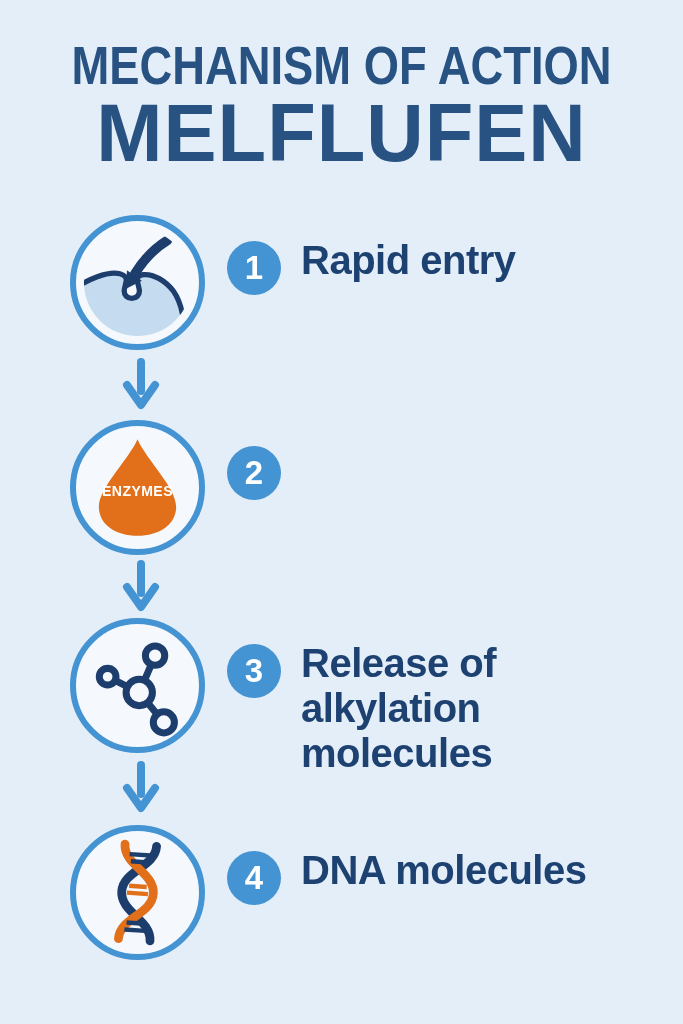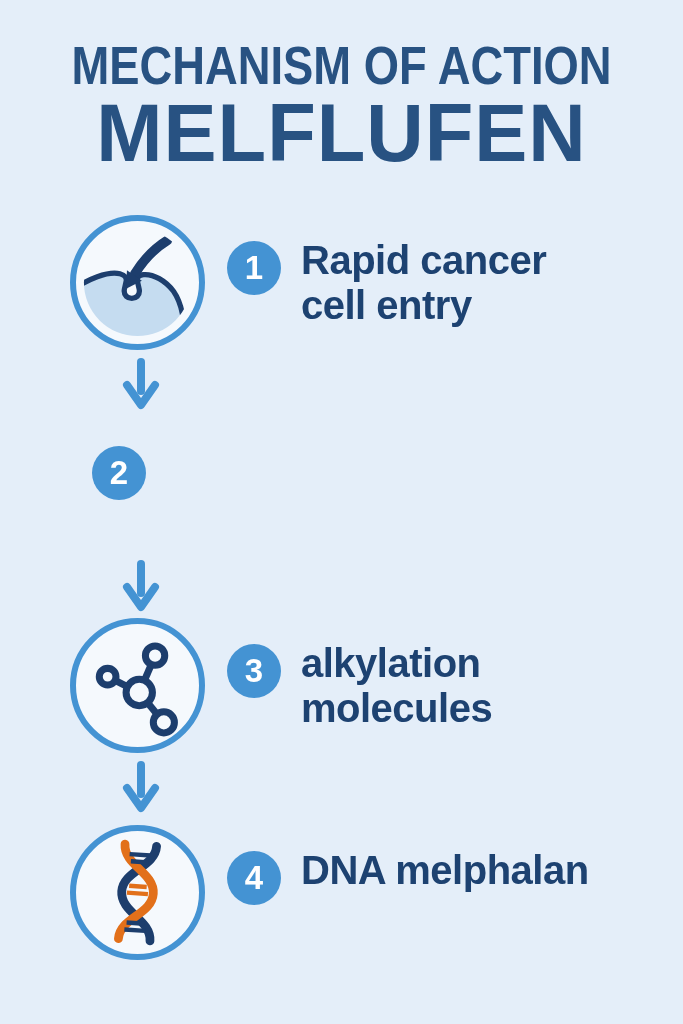--- a/index.html
+++ b/index.html
@@ -113,34 +113,39 @@
           <path class="navy-stroke" stroke-width="11" stroke-linecap="round" d="M 104 22 C 91 30, 77 44, 67 60"></path>
           <polygon class="navy-fill" points="57,77 75,68 58,56"></polygon>
         </g>
       </svg>
     </div>
     <div class="step-body">
       <div class="badge">
         <span>1</span>
       </div>
       <div class="step-text">
-        <div>Rapid cancer</div>
-        <div>cell entry</div>
+        <div>Rapid entry</div>
       </div>
     </div>
   </div>
 
   <div class="arrow" style="top:357px">
     <svg width="40" height="54" viewBox="0 0 40 54">
       <line class="accent-stroke" stroke-width="8" stroke-linecap="round" x1="20" y1="5" x2="20" y2="34"></line>
       <path class="accent-stroke" stroke-width="8" stroke-linecap="round" stroke-linejoin="round" d="M6,28 L20,48 L34,28"></path>
     </svg>
   </div>
 
   <div class="step" style="top:420px">
+    <div class="icon-circle">
+      <svg width="123" height="123" viewBox="0 0 140 140">
+        <path class="droplet" d="M70 15 C 60 38, 26 70, 26 92 C 26 112, 45 125, 70 125 C 95 125, 114 112, 114 92 C 114 70, 80 38, 70 15 Z"></path>
+        <text class="droplet-text" x="70" y="80" text-anchor="middle">ENZYMES</text>
+      </svg>
+    </div>
     <div class="step-body">
       <div class="badge">
         <span>2</span>
       </div>
     </div>
   </div>
 
   <div class="arrow" style="top:559px">
     <svg width="40" height="54" viewBox="0 0 40 54">
       <line class="accent-stroke" stroke-width="8" stroke-linecap="round" x1="20" y1="5" x2="20" y2="34"></line>
@@ -158,20 +163,21 @@
         <circle class="node" stroke-width="8" cx="90" cy="36" r="11"></circle>
         <circle class="node" stroke-width="8" cx="36" cy="60" r="9.5"></circle>
         <circle class="node" stroke-width="8" cx="100" cy="112" r="12"></circle>
       </svg>
     </div>
     <div class="step-body">
       <div class="badge">
         <span>3</span>
       </div>
       <div class="step-text">
+        <div>Release of</div>
         <div>alkylation</div>
         <div>molecules</div>
       </div>
     </div>
   </div>
 
   <div class="arrow" style="top:760px">
     <svg width="40" height="54" viewBox="0 0 40 54">
       <line class="accent-stroke" stroke-width="8" stroke-linecap="round" x1="20" y1="5" x2="20" y2="34"></line>
       <path class="accent-stroke" stroke-width="8" stroke-linecap="round" stroke-linejoin="round" d="M6,28 L20,48 L34,28"></path>
@@ -191,18 +197,18 @@
           <line class="navy-stroke" stroke-width="5" x1="60" y1="105" x2="80" y2="105"></line>
           <line class="navy-stroke" stroke-width="5" x1="58" y1="113" x2="82" y2="113"></line>
         </g>
       </svg>
     </div>
     <div class="step-body">
       <div class="badge">
         <span>4</span>
       </div>
       <div class="step-text">
-        <div>DNA melphalan</div>
+        <div>DNA molecules</div>
       </div>
     </div>
   </div>
 
 </div>
 
 </body></html>

